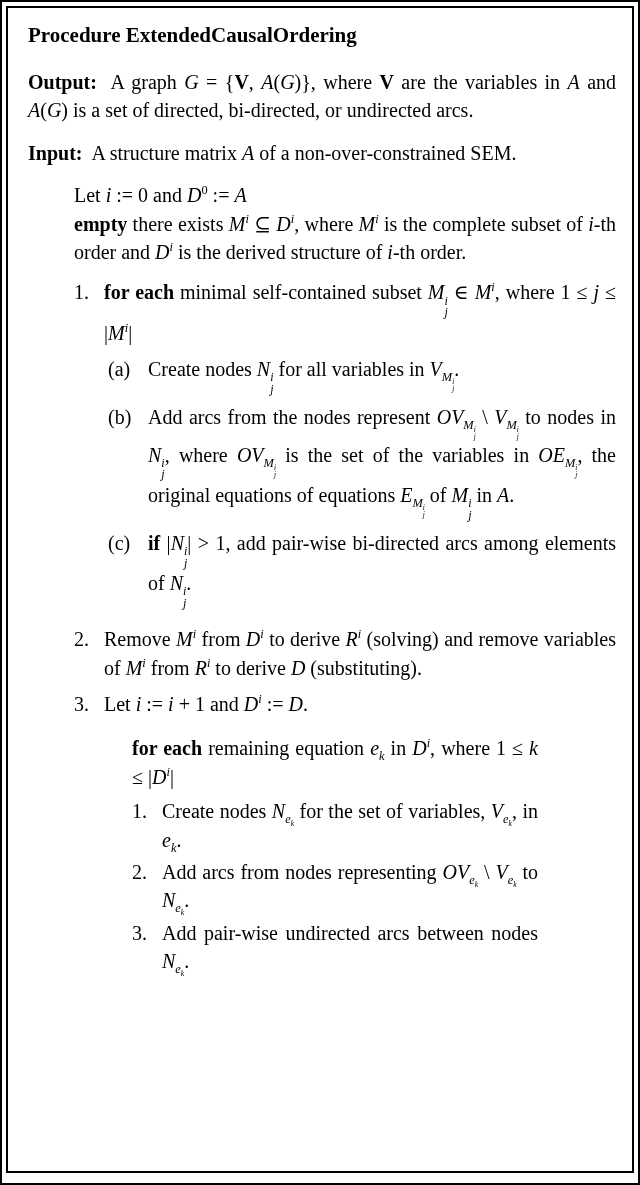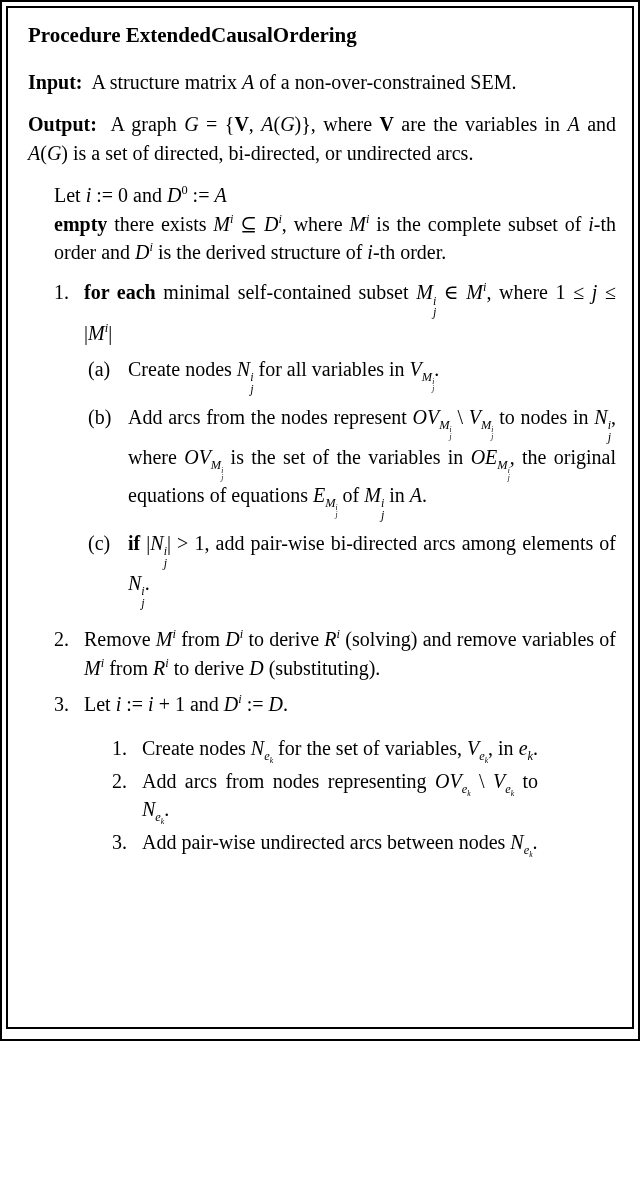--- a/index.html
+++ b/index.html
@@ -1,31 +1,31 @@
 <!DOCTYPE html>
 <html><head>
 <meta charset="utf-8">
 <style>
   html, body { margin:0; padding:0; background:#ffffff; }
   .page {
-    width:640px; height:1041px; position:relative; box-sizing:border-box;
+    width:640px; height:1185px; position:relative; box-sizing:border-box;
     background:#ffffff; border:2px solid #000;
     font-family:"Liberation Serif","DejaVu Serif",serif; color:#000;
   }
   .algo-box {
     position:absolute; top:4px; left:4px; right:4px; bottom:10px;
     border:2px solid #000; box-sizing:border-box; overflow:hidden;
     padding:12px 16px 8px 20px;
     font-size:20px; line-height:1.42;
   }
   .title { font-weight:bold; font-size:21px; line-height:30px; margin:0 0 18px 0; }
   .para { text-align:justify; margin:0 0 14px 0; }
   .jus  { text-align:justify; }
   .line { text-align:left; }
-  .blk  { margin-left:26px; }
+  .blk  { margin-left:46px; }
   .olist { margin-top:12px; }
   .li { display:flex; margin-bottom:8px; }
   .num { flex:0 0 30px; }
   .amark { flex:0 0 40px; }
   .li-body { flex:1; min-width:0; }
   .alist { margin-top:8px; margin-left:4px; }
   .post { margin-top:16px; }
   .blk2 { margin-left:58px; margin-right:78px; margin-top:8px; }
   .olist2 { margin-top:6px; }
   .olist2 .li { margin-bottom:4px; }
@@ -39,23 +39,23 @@
   b { font-weight:bold; }
 </style>
 </head>
 <body>
 
 <div class="page">
   <div class="algo-box">
 
     <div class="title">Procedure ExtendedCausalOrdering</div>
 
+    <p class="para"><b>Output:</b>&nbsp; A graph <i>G</i> = {<b>V</b>, <i>A</i>(<i>G</i>)}, where <b>V</b> are the variables in <span class="cal">A</span> and <i>A</i>(<i>G</i>) is a set of directed, bi-directed, or undirected arcs.</p>
+
     <p class="para"><b>Input:</b>&nbsp; A structure matrix <span class="cal">A</span> of a non-over-constrained SEM.</p>
-
-    <p class="para"><b>Output:</b>&nbsp; A graph <i>G</i> = {<b>V</b>, <i>A</i>(<i>G</i>)}, where <b>V</b> are the variables in <span class="cal">A</span> and <i>A</i>(<i>G</i>) is a set of directed, bi-directed, or undirected arcs.</p>
 
     <div class="blk">
       <div class="line">Let <i>i</i> := 0 and <span class="cal">D</span><sup>0</sup> := <span class="cal">A</span></div>
       <div class="jus"><b>empty</b> there exists <span class="cal">M</span><sup><i>i</i></sup> ⊆ <span class="cal">D</span><sup><i>i</i></sup>, where <span class="cal">M</span><sup><i>i</i></sup> is the complete subset of <i>i</i>-th order and <span class="cal">D</span><sup><i>i</i></sup> is the derived structure of <i>i</i>-th order.</div>
 
       <div class="olist">
 
         <div class="li">
           <span class="num">1.</span>
           <div class="li-body">
@@ -121,20 +121,21 @@
         <div class="li">
           <span class="num">3.</span>
           <div class="li-body jus">Let <i>i</i> := <i>i</i> + 1 and <span class="cal">D</span><sup><i>i</i></sup> := <span class="cal">D</span>.</div>
         </div>
 
       </div>
     </div>
 
     <div class="blk post">
       <div class="blk2">
+        <div class="jus"><b>for each</b> remaining equation <i>e</i><sub><i>k</i></sub> in <span class="cal">D</span><sup><i>i</i></sup>, where 1 ≤ <i>k</i> ≤ |<span class="cal">D</span><sup><i>i</i></sup>|</div>
         <div class="olist2">
           <div class="li">
             <span class="num">1.</span>
             <div class="li-body jus">Create nodes <i>N</i><sub><i>e</i><sub><i>k</i></sub></sub> for the set of variables, <i>V</i><sub><i>e</i><sub><i>k</i></sub></sub>, in <i>e</i><sub><i>k</i></sub>.</div>
           </div>
           <div class="li">
             <span class="num">2.</span>
             <div class="li-body jus">Add arcs from nodes representing <i>OV</i><sub><i>e</i><sub><i>k</i></sub></sub> \ <i>V</i><sub><i>e</i><sub><i>k</i></sub></sub> to <i>N</i><sub><i>e</i><sub><i>k</i></sub></sub>.</div>
           </div>
           <div class="li">

